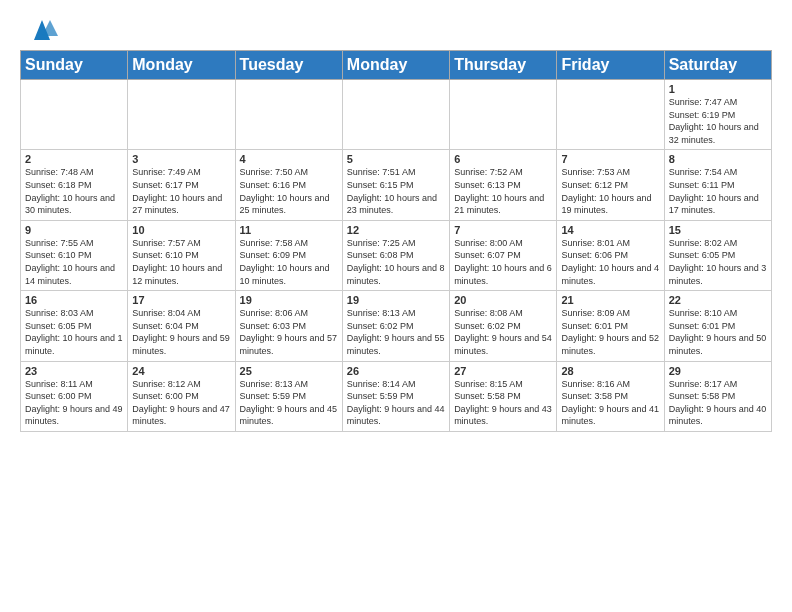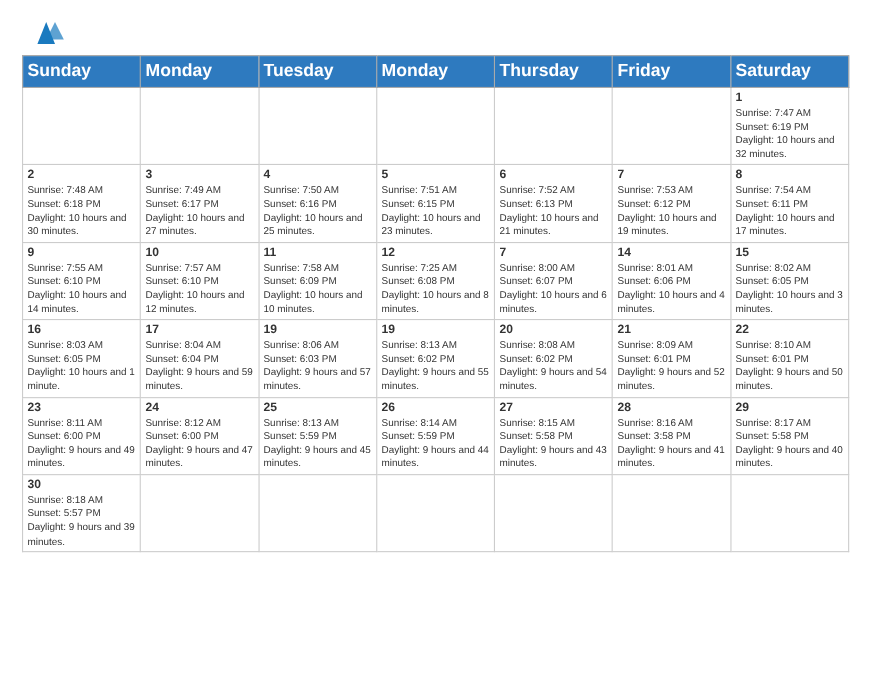--- a/index.html
+++ b/index.html
@@ -300,28 +300,14 @@
 Sunset: 3:58 PM
 Daylight: 9 hours and 41 minutes.</div>
         </td>
         <td>
           <span class="day-number">29</span>
           <div class="day-info">Sunrise: 8:17 AM
 Sunset: 5:58 PM
 Daylight: 9 hours and 40 minutes.</div>
         </td>
       </tr>
-      <tr class="last-row">
-        <td>
-          <span class="day-number">30</span>
-          <div class="day-info">Sunrise: 8:18 AM
-Sunset: 5:57 PM
-Daylight: 9 hours and 39 minutes.</div>
-        </td>
-        <td class="empty-cell"></td>
-        <td class="empty-cell"></td>
-        <td class="empty-cell"></td>
-        <td class="empty-cell"></td>
-        <td class="empty-cell"></td>
-        <td class="empty-cell"></td>
-      </tr>
     </tbody>
 </table>
 
 </body></html>

